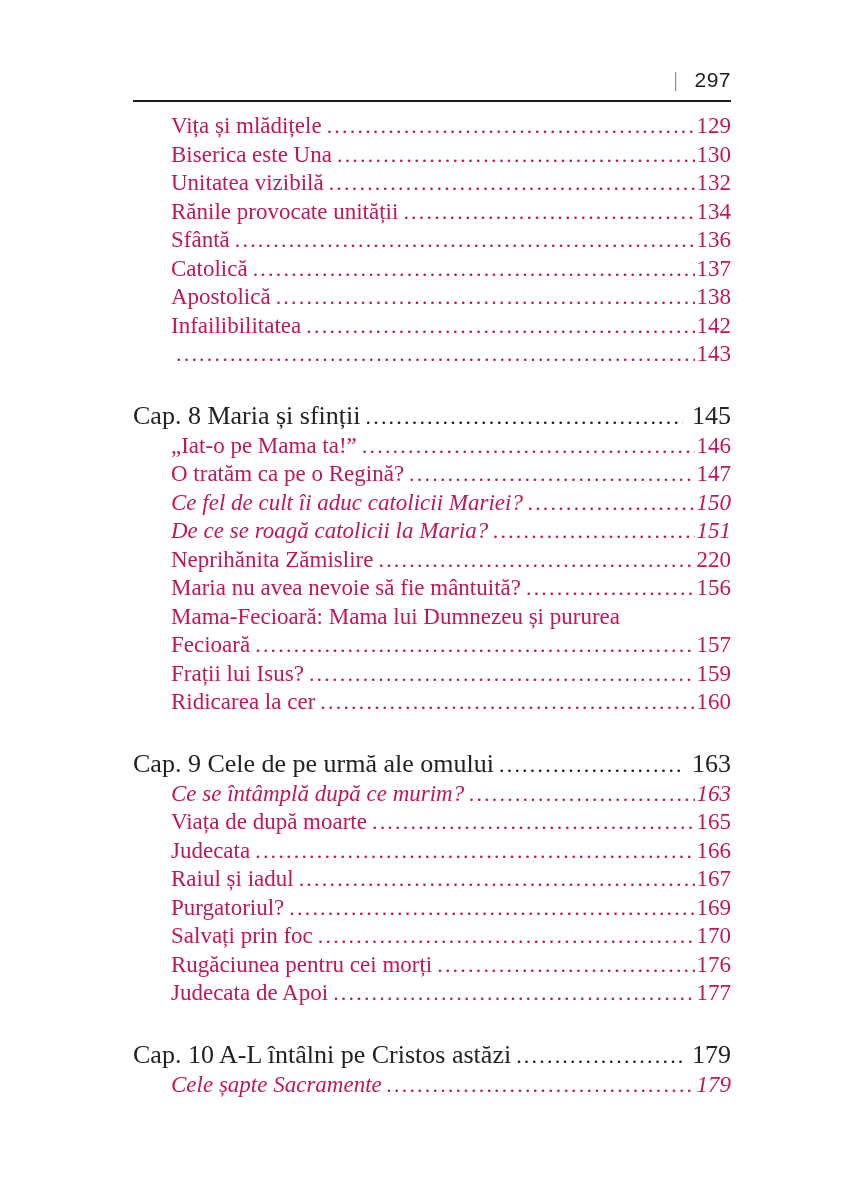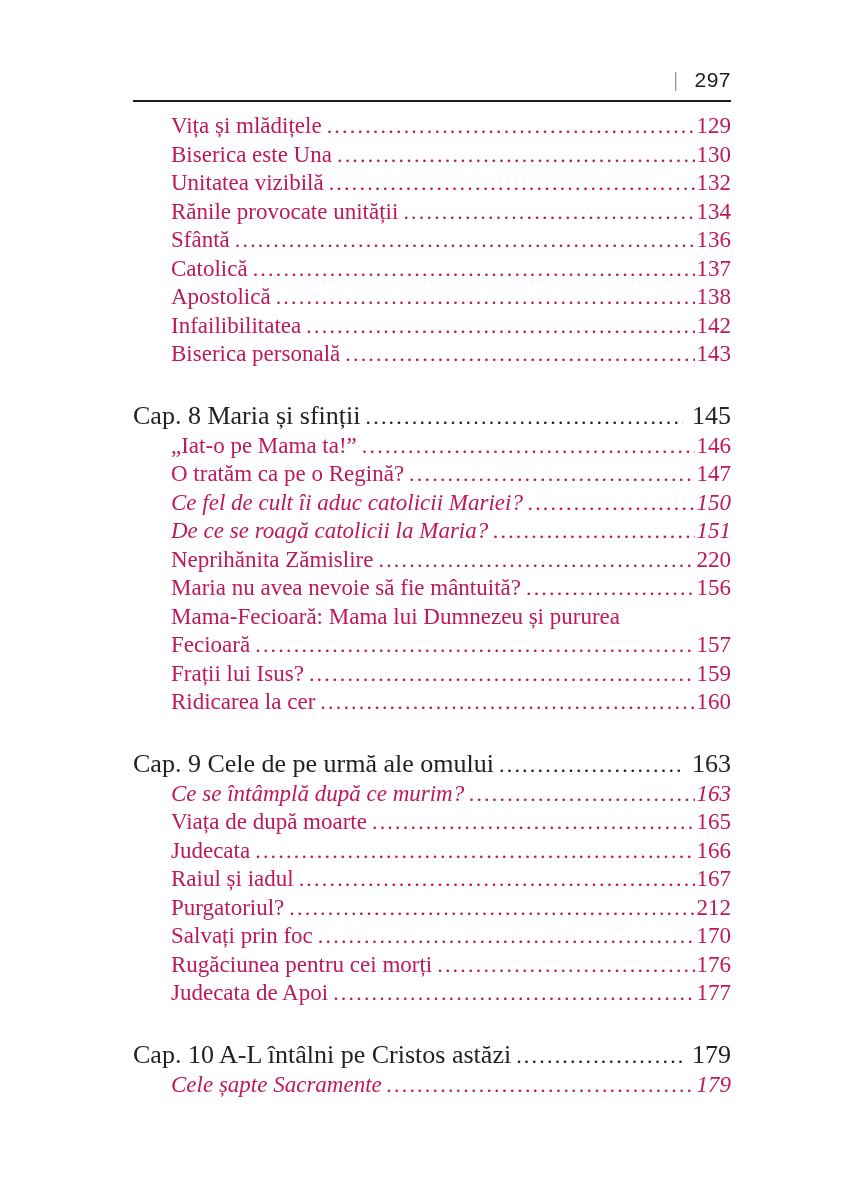--- a/index.html
+++ b/index.html
@@ -95,21 +95,20 @@
     <span class="title">Apostolică</span>
     <span class="dots"></span>
     <span class="pg">138</span>
   </div>
       <div class="row sub">
     <span class="title">Infailibilitatea</span>
     <span class="dots"></span>
     <span class="pg">142</span>
   </div>
       <div class="row sub">
-    <span class="title">Biserica personală</span>
     <span class="dots"></span>
     <span class="pg">143</span>
   </div>
       <div class="row chapter">
     <span class="title">Cap. 8 Maria și sfinții</span>
     <span class="dots"></span>
     <span class="pg">145</span>
   </div>
       <div class="row sub">
     <span class="title">„Iat-o pe Mama ta!”</span>
@@ -181,21 +180,21 @@
     <span class="pg">166</span>
   </div>
       <div class="row sub">
     <span class="title">Raiul și iadul</span>
     <span class="dots"></span>
     <span class="pg">167</span>
   </div>
       <div class="row sub">
     <span class="title">Purgatoriul?</span>
     <span class="dots"></span>
-    <span class="pg">212</span>
+    <span class="pg">169</span>
   </div>
       <div class="row sub">
     <span class="title">Salvați prin foc</span>
     <span class="dots"></span>
     <span class="pg">170</span>
   </div>
       <div class="row sub">
     <span class="title">Rugăciunea pentru cei morți</span>
     <span class="dots"></span>
     <span class="pg">176</span>

